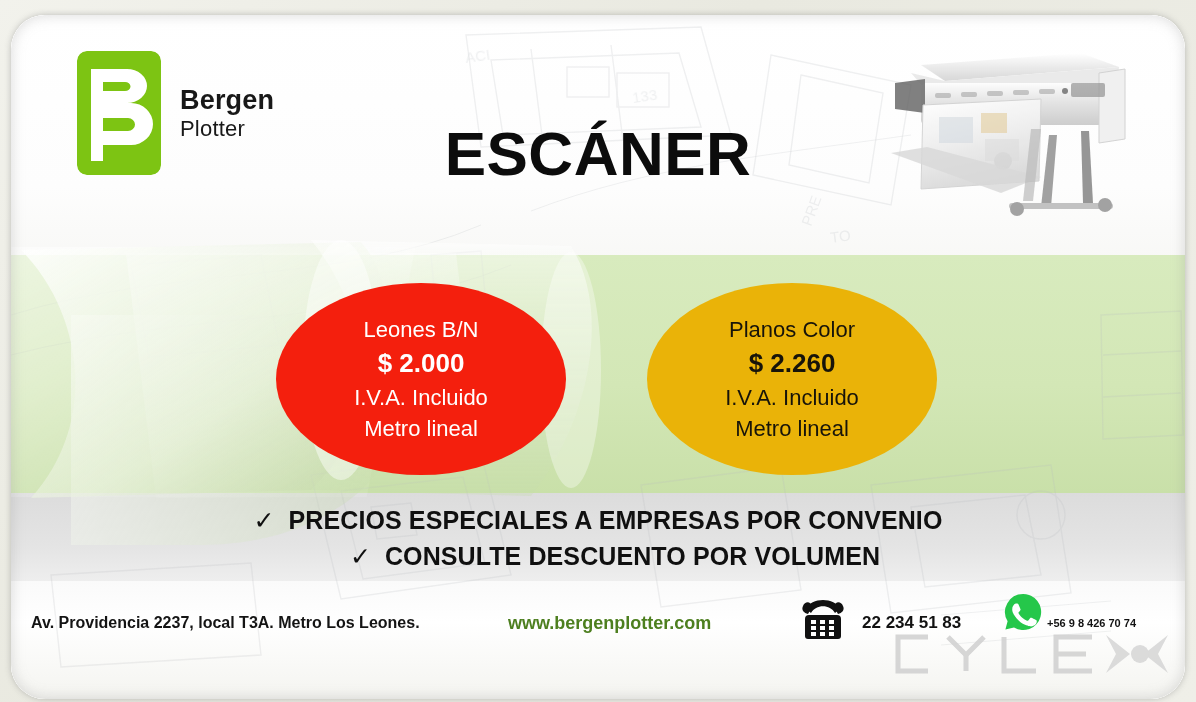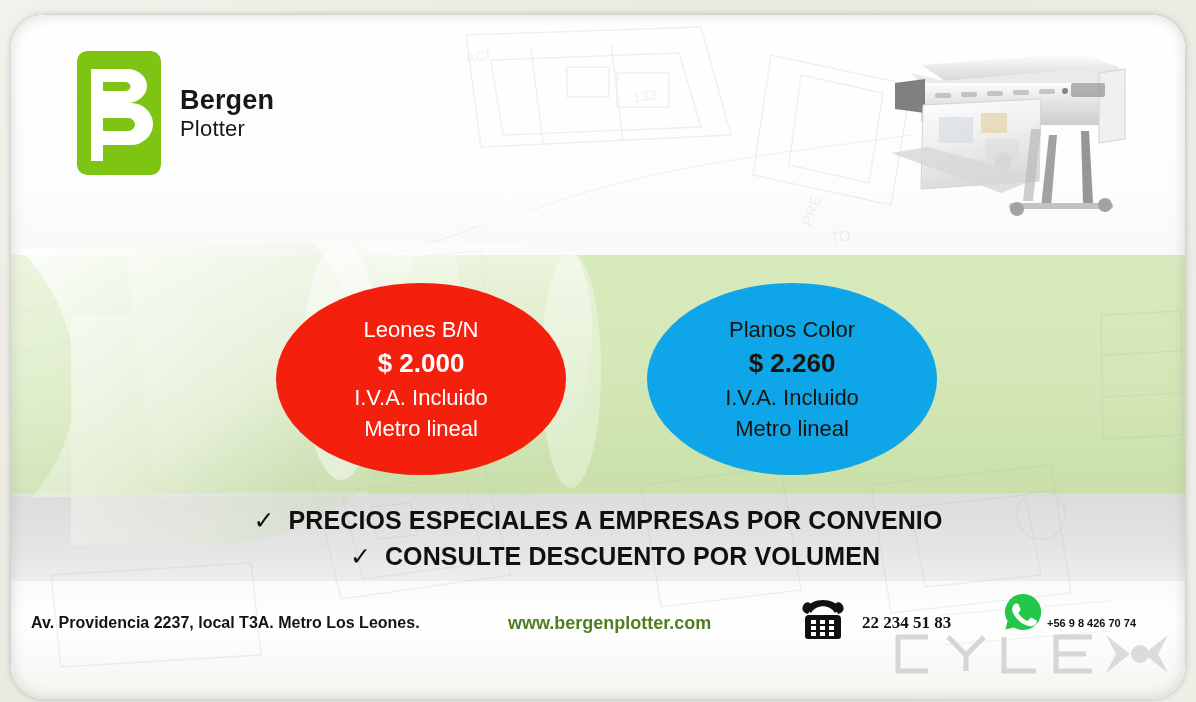--- a/index.html
+++ b/index.html
@@ -136,21 +136,21 @@
   .ellipse .line { font-size:22px; line-height:1.42; }
   .ellipse .price { font-size:26px; font-weight:bold; line-height:1.42; }
 
   .ellipse-red {
     left:265px; top:268px;
     background:#f41f0d;
     color:#ffffff;
   }
   .ellipse-yellow {
     left:636px; top:268px;
-    background:#0ea5e9;
+    background:#eab308;
     color:#17140a;
   }
 
   
   .bullets {
     position:absolute; left:0; top:488px; width:100%;
     text-align:center;
   }
   .bullet-row {
     font-size:25px; font-weight:bold; color:#101010;
@@ -180,21 +180,20 @@
   .f-web {
     position:absolute; left:497px;
     font-size:18px; font-weight:bold; color:#4d7f1f;
     white-space:nowrap;
   }
   .f-phone-icon { position:absolute; left:784px; top:-14px; }
   .f-phone {
     position:absolute; left:851px;
     font-size:17px; font-weight:bold; color:#121212;
     white-space:nowrap;
-    font-family:Liberation Serif, serif;
   }
   .f-wa-icon { position:absolute; left:992px; top:-11px; }
   .f-wa {
     position:absolute; left:1036px;
     font-size:11px; font-weight:bold; color:#121212;
     white-space:nowrap;
   }
 
   
   .cylex {
@@ -291,20 +290,21 @@
           <path d="M26 60 H42 a18 16 0 0 1 0 32 H26 V80 H40 a4.5 4 0 0 0 0 -8 H26 Z" opacity="0"></path>
         </g>
       </svg>
       <div class="logo-text">
         <div class="logo-name">Bergen</div>
         <div class="logo-sub">Plotter</div>
       </div>
     </div>
 
     <div class="headline">
+      <div class="h1">ESCÁNER</div>
     </div>
 
     <svg class="plotter" viewBox="0 0 292 200">
       <defs>
         <linearGradient id="body" x1="0" y1="0" x2="0" y2="1">
           <stop offset="0%" stop-color="#fdfdfd"></stop>
           <stop offset="45%" stop-color="#e2e2e2"></stop>
           <stop offset="100%" stop-color="#c9c9c9"></stop>
         </linearGradient>
         <linearGradient id="top" x1="0" y1="0" x2="0" y2="1">

